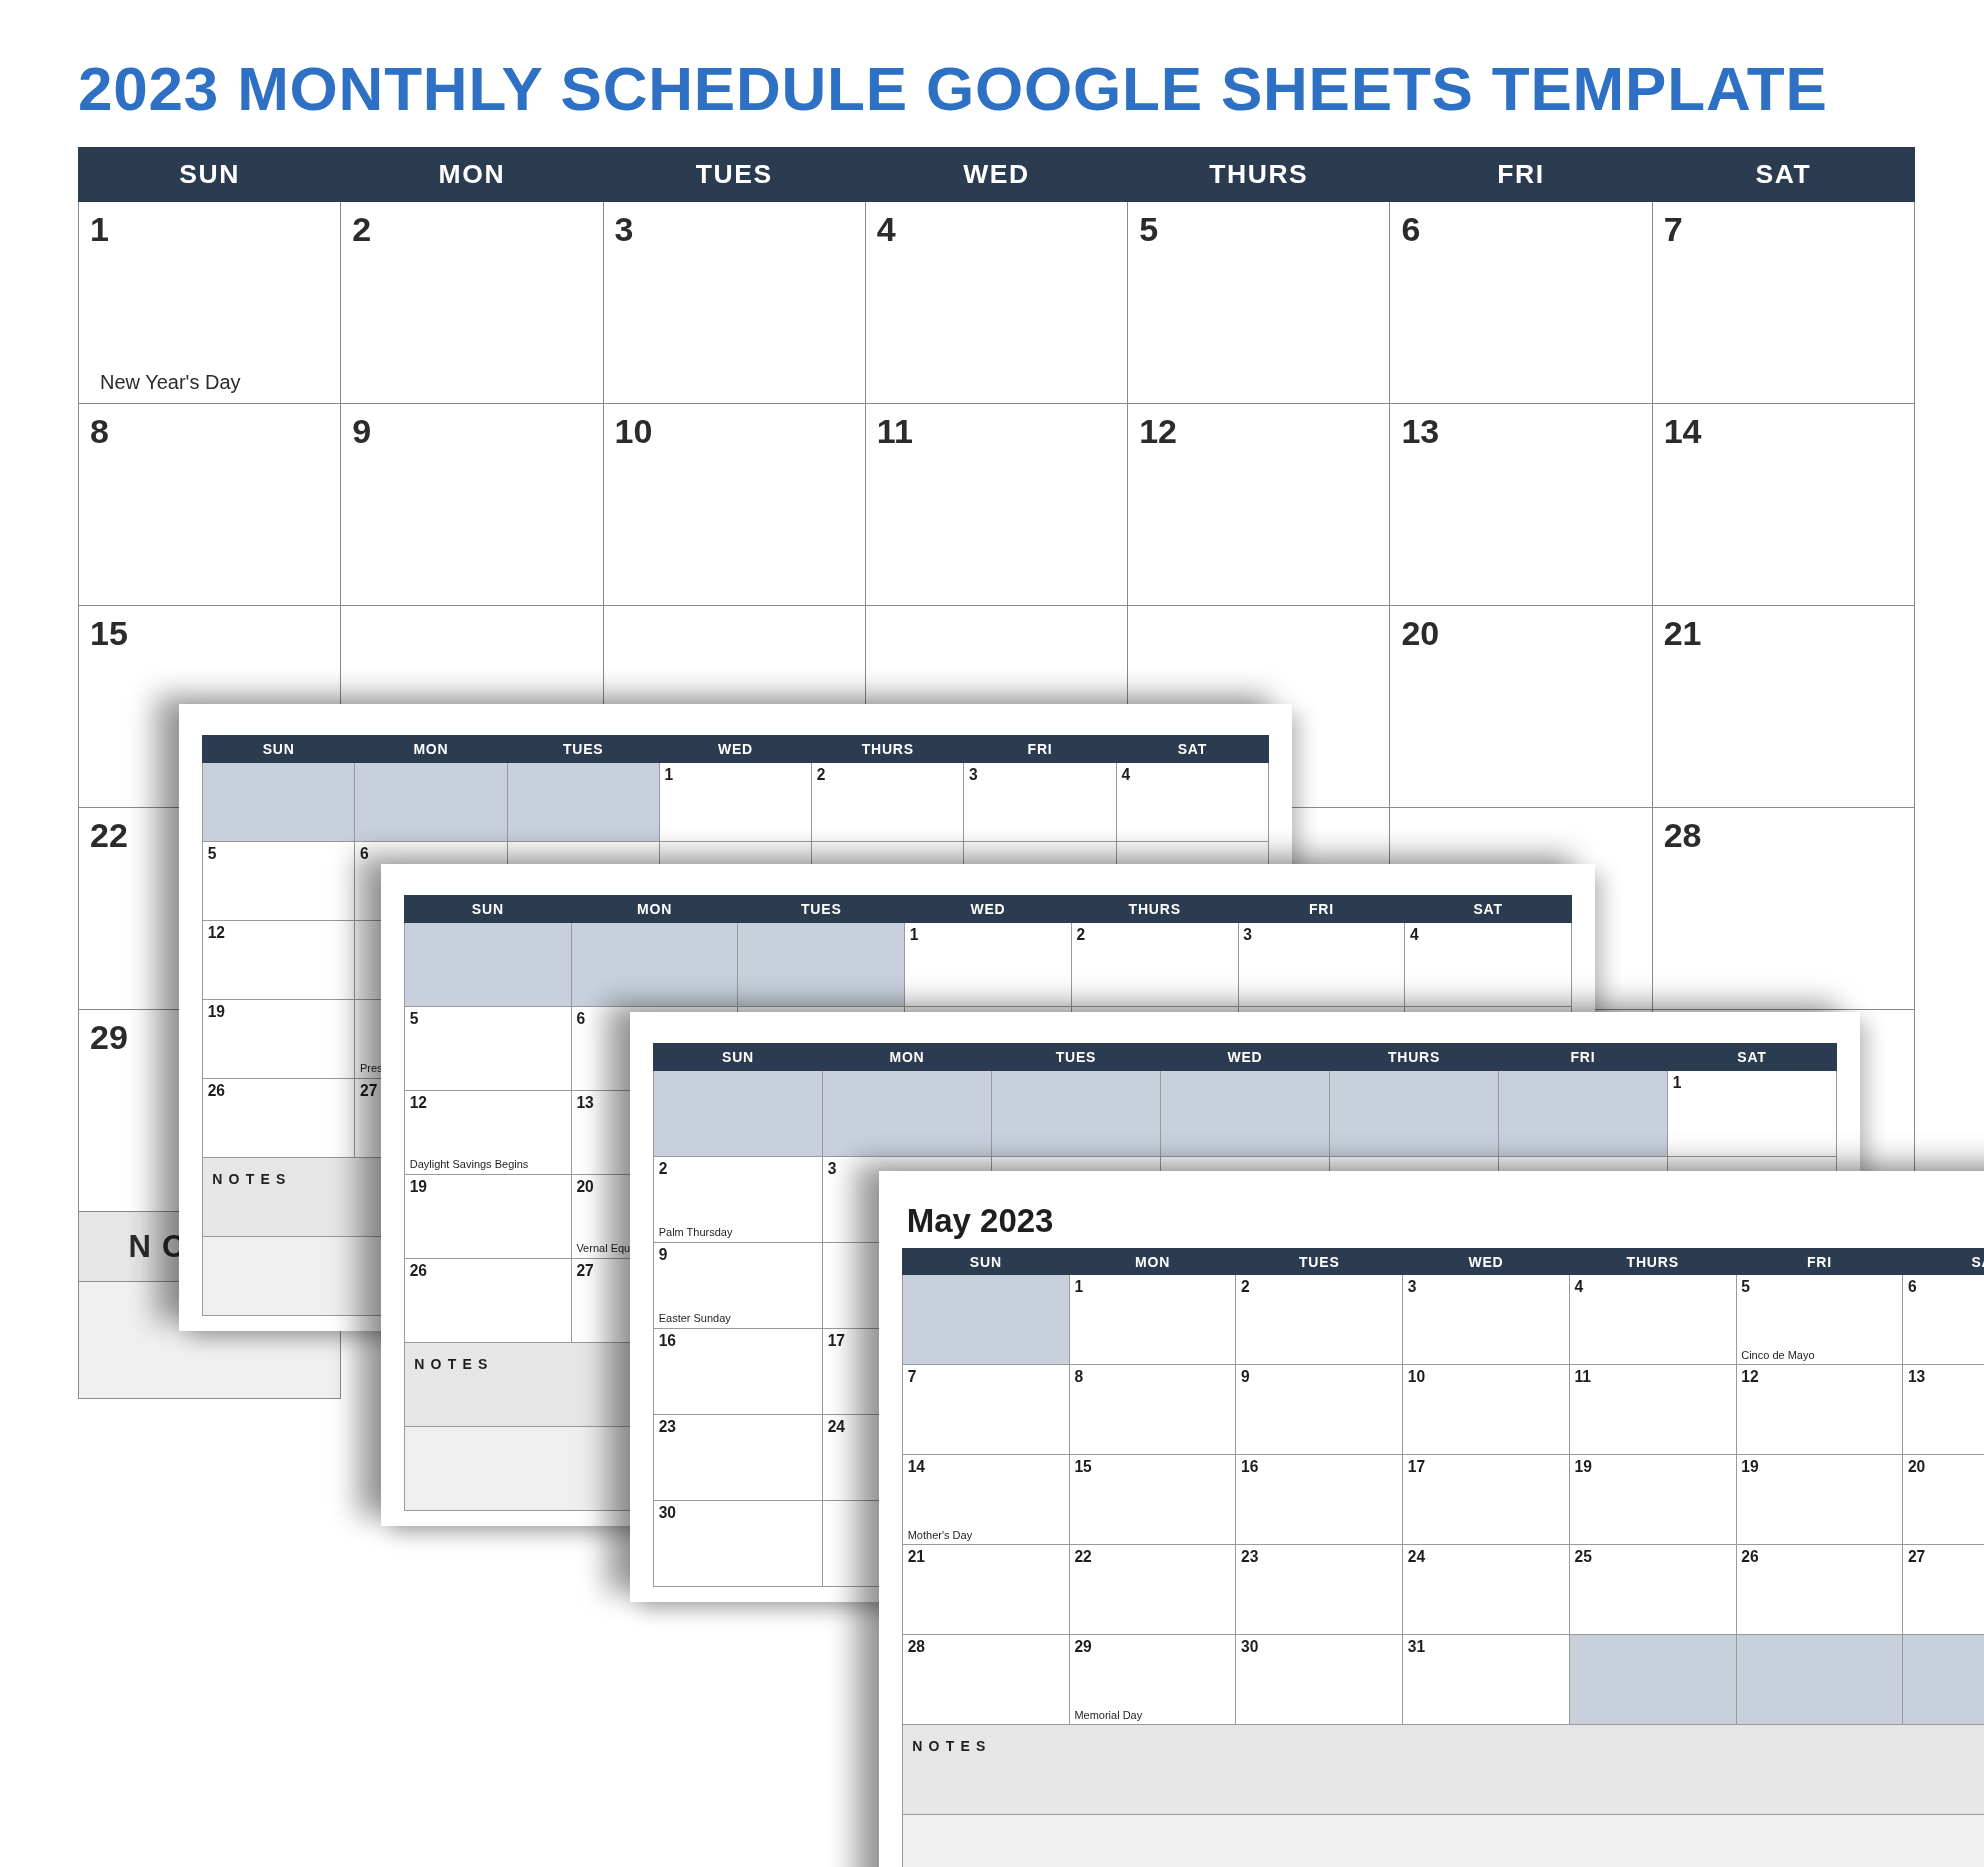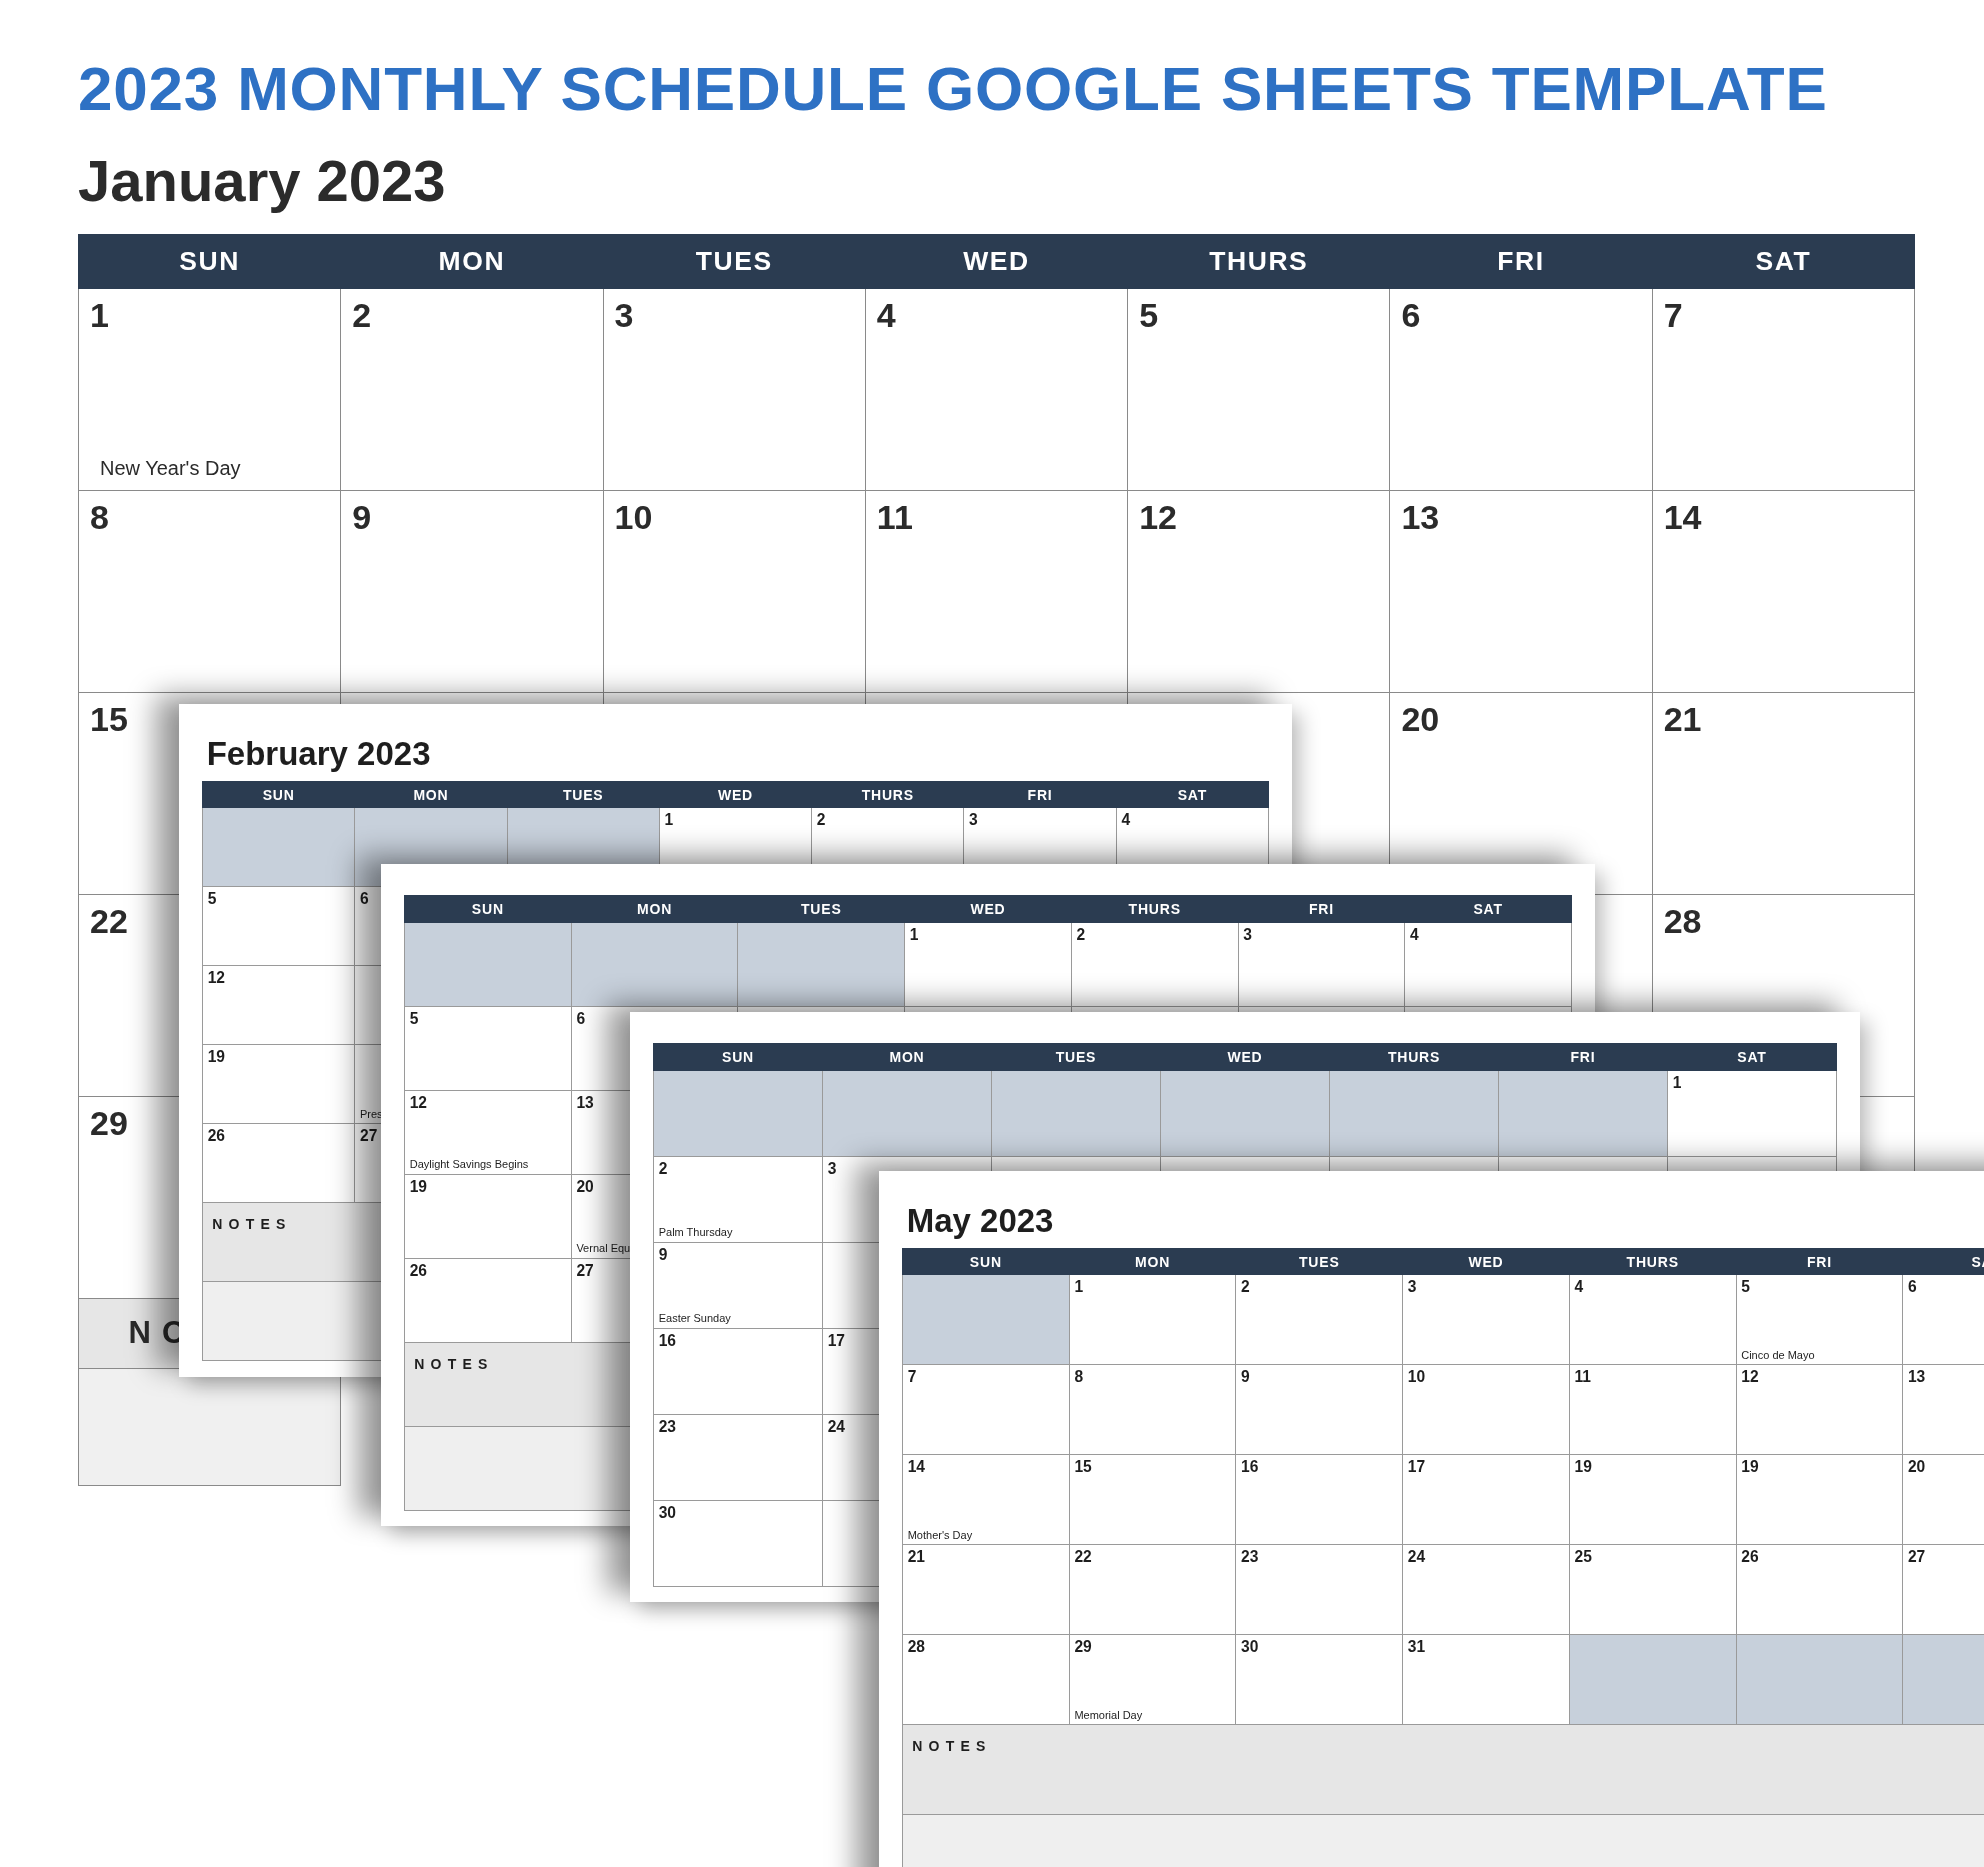--- a/index.html
+++ b/index.html
@@ -95,21 +95,20 @@
   #card-may td { height:90px; }
 </style>
 </head>
 <body>
 
 <div class="page">
 
   <h1 class="main-title">2023 MONTHLY SCHEDULE GOOGLE SHEETS TEMPLATE</h1>
 
   <div class="jan">
-    <h2 class="month-title">January 2023</h2>
     <table>
       <thead>
           <tr id="jan-head">
             <th>SUN</th>
             <th>MON</th>
             <th>TUES</th>
             <th>WED</th>
             <th>THURS</th>
             <th>FRI</th>
             <th>SAT</th>
@@ -165,21 +164,20 @@
     </table>
     <div style="display:flex;">
       <div class="notes-label">NOTES</div>
     </div>
     <div style="display:flex;">
       <div class="notes-body"></div>
     </div>
   </div>
 
   <div id="card-feb" class="card">
-    <h3 class="mtitle">February 2023</h3>
     <table>
         <thead>
           <tr class="mini-head">
             <th>SUN</th>
             <th>MON</th>
             <th>TUES</th>
             <th>WED</th>
             <th>THURS</th>
             <th>FRI</th>
             <th>SAT</th>

